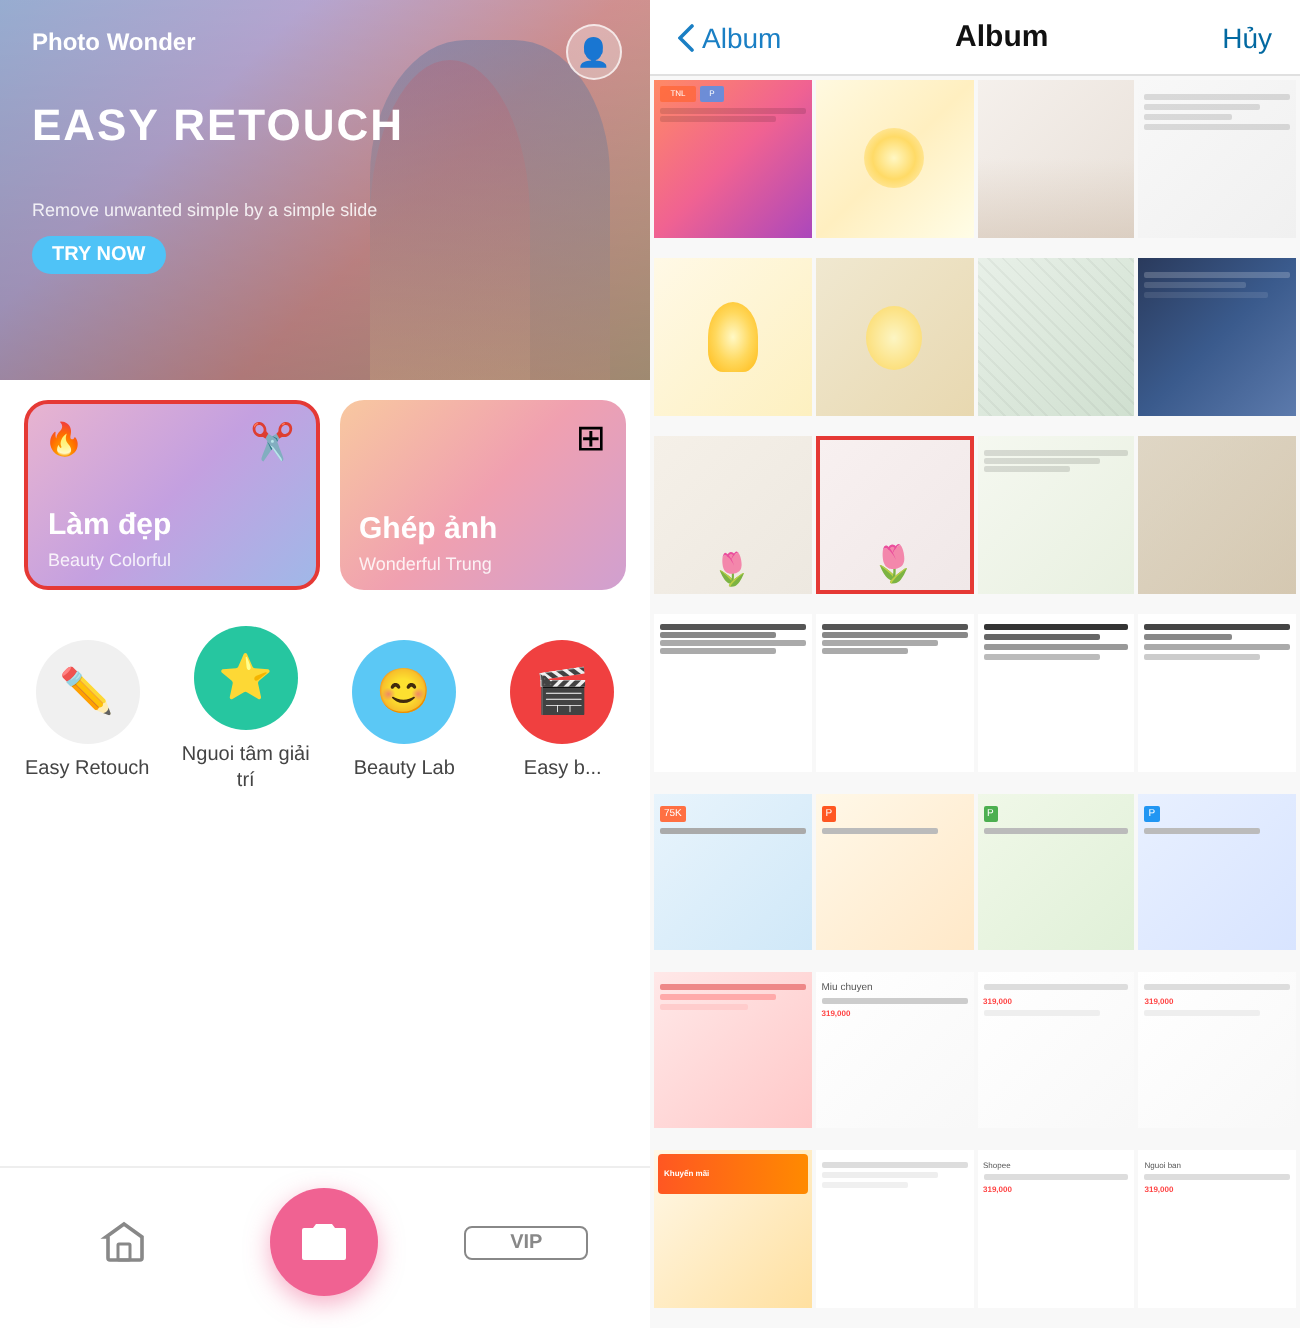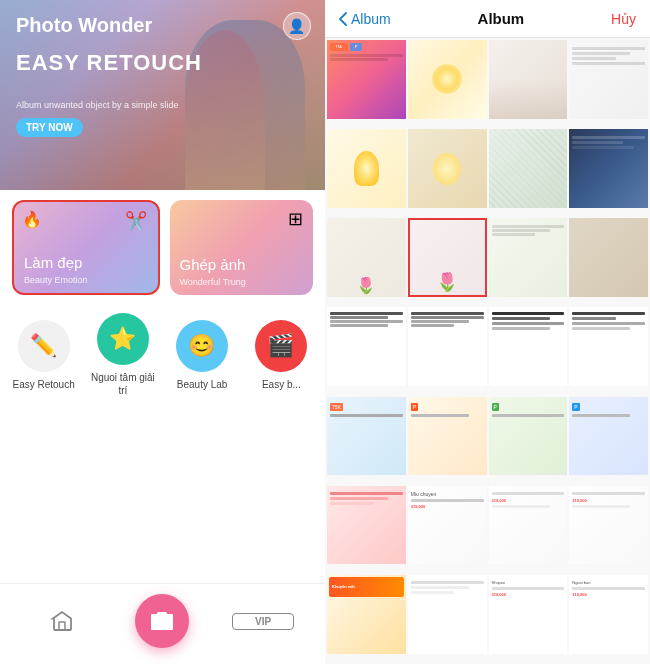--- a/index.html
+++ b/index.html
@@ -67,21 +67,21 @@
       padding: 4px 10px;
       border-radius: 12px;
       border: none;
     }
 
     .app-name {
       position: absolute;
       top: 14px;
       left: 16px;
       color: white;
-      font-size: 20px;
+      font-size: 12px;
       font-weight: 700;
     }
 
     .hero-avatar {
       position: absolute;
       top: 12px;
       right: 14px;
       width: 28px;
       height: 28px;
       border-radius: 50%;
@@ -127,21 +127,21 @@
       right: 10px;
       font-size: 18px;
     }
 
     .card-label {
       position: absolute;
       bottom: 22px;
       left: 10px;
       color: white;
       font-size: 15px;
-      font-weight: 400;
+      font-weight: 700;
     }
 
     .card-sub {
       position: absolute;
       bottom: 8px;
       left: 10px;
       color: rgba(255,255,255,0.85);
       font-size: 9px;
     }
 
@@ -251,21 +251,21 @@
       font-size: 14px;
     }
 
     .album-title {
       font-size: 15px;
       font-weight: 600;
       color: #111;
     }
 
     .album-cancel {
-      color: #ef4444;
+      color: #0369a1;
       font-size: 14px;
     }
 
     .photo-grid {
       flex: 1;
       overflow-y: auto;
       display: grid;
       grid-template-columns: repeat(4, 1fr);
       gap: 2px;
       padding: 2px;
@@ -327,30 +327,30 @@
     <div class="hero-overlay"></div>
 
     <div style="position:absolute;top:20px;right:20px;width:120px;height:170px;background:linear-gradient(180deg,rgba(100,120,160,0.5),rgba(180,140,120,0.4));border-radius:40% 40% 0 0;"></div>
     <div style="position:absolute;top:30px;right:60px;width:80px;height:160px;background:linear-gradient(180deg,rgba(180,100,120,0.4),rgba(200,160,130,0.3));border-radius:50% 50% 0 0;"></div>
 
     <span class="app-name">Photo Wonder</span>
 
     <div class="hero-avatar">👤</div>
 
     <div class="hero-big-title">EASY RETOUCH</div>
-    <div class="hero-subtitle">Album unwanted object by a simple slide</div>
+    <div class="hero-subtitle">Remove unwanted simple by a simple slide</div>
     <button class="hero-btn">TRY NOW</button>
   </div>
 
   <div class="feature-cards">
     <div class="card-lam-dep">
       <span class="fire-icon">🔥</span>
       <span class="card-icon">✂️</span>
       <div class="card-label">Làm đẹp</div>
-      <div class="card-sub">Beauty Emotion</div>
+      <div class="card-sub">Beauty Colorful</div>
     </div>
     <div class="card-ghep-anh">
       <span class="card-icon">⊞</span>
       <div class="card-label">Ghép ảnh</div>
       <div class="card-sub">Wonderful Trung</div>
     </div>
   </div>
 
   <div class="tool-grid">
     <div class="tool-item">

